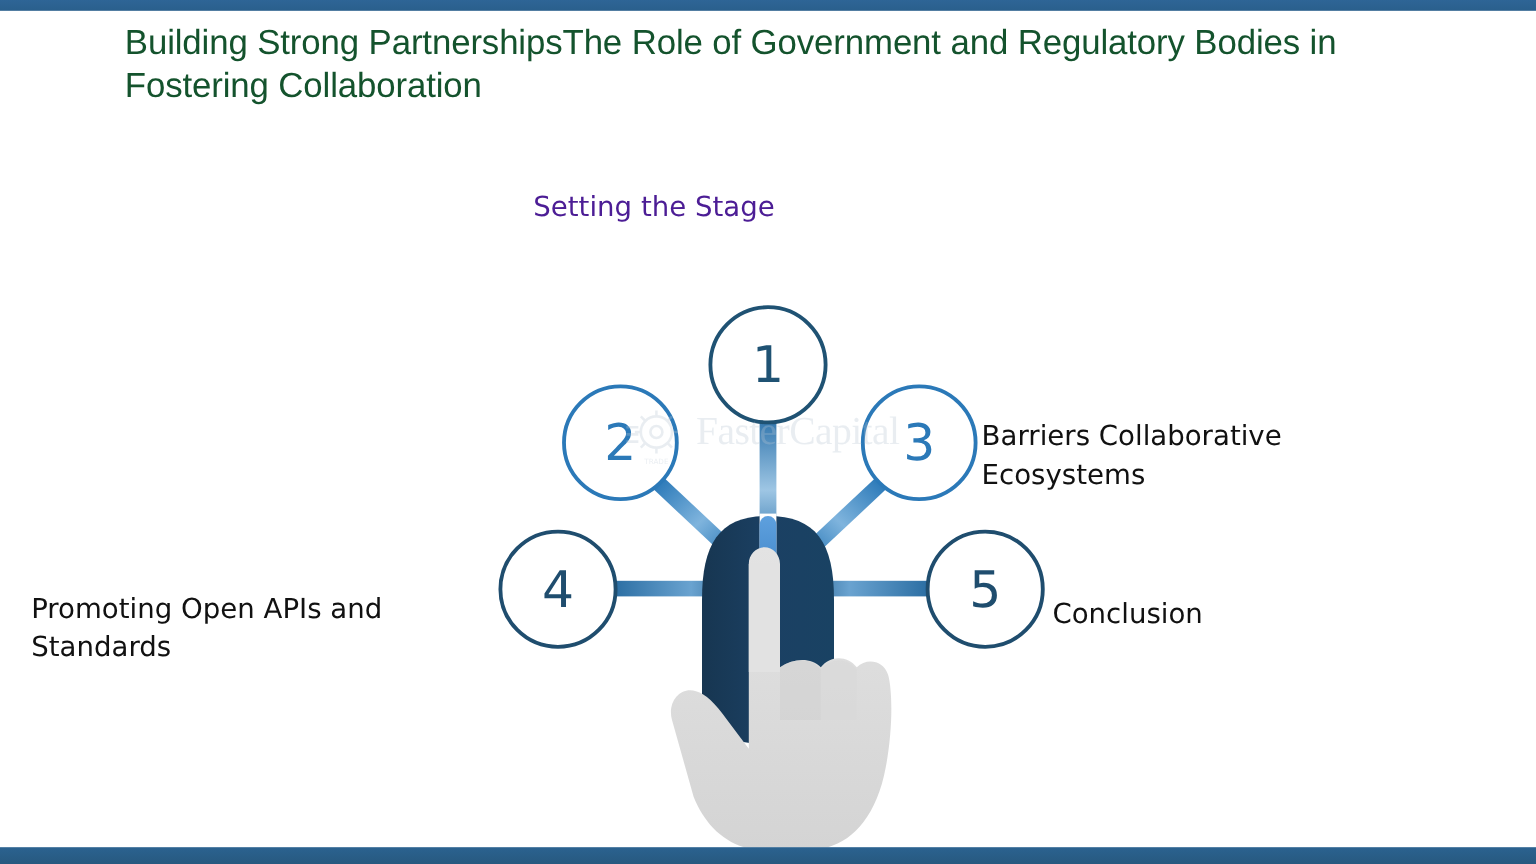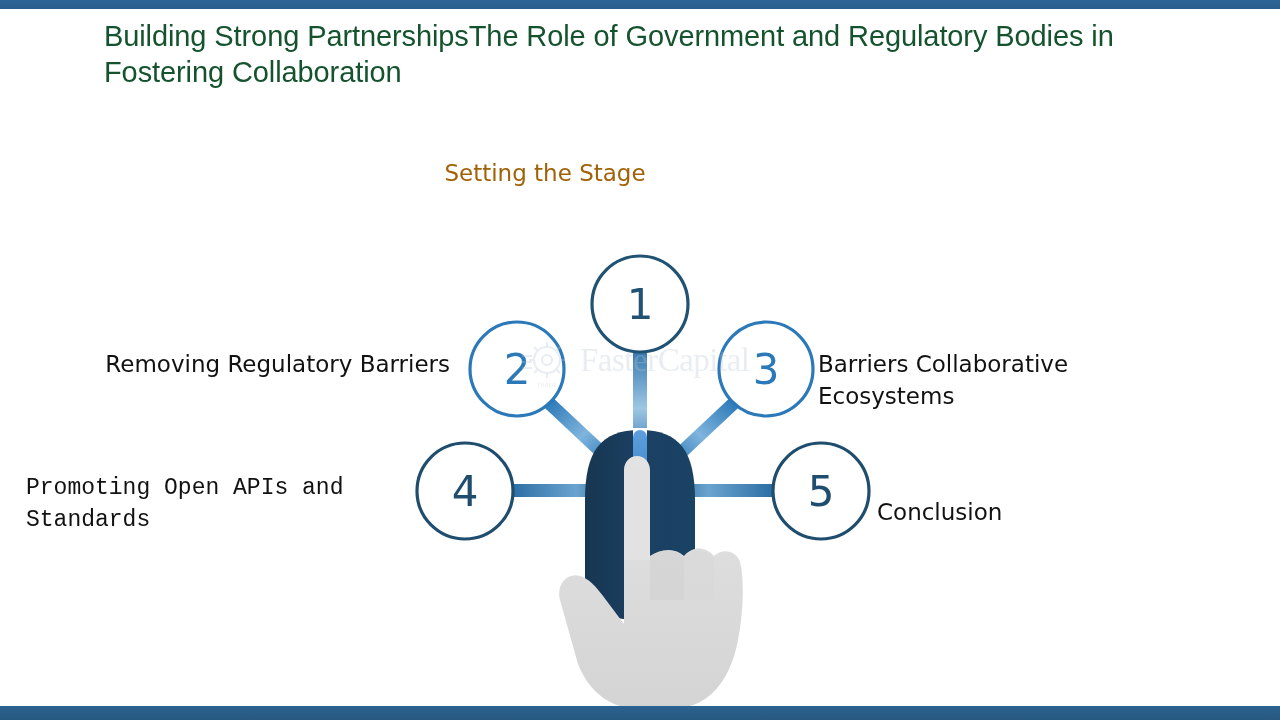--- a/index.html
+++ b/index.html
@@ -43,38 +43,38 @@
     letter-spacing: -0.1px;
   }
   .subtitle {
     position: absolute;
     left: 340px;
     top: 160px;
     width: 410px;
     text-align: center;
     font-family: "DejaVu Sans", sans-serif;
     font-size: 23px;
-    color: #a16207;
+    color: #4c1d95;
     font-weight: 400;
   }
   .diagram {
     position: absolute;
     left: 0; top: 0;
     width: 1280px;
     height: 720px;
   }
   .label {
     position: absolute;
     font-family: "DejaVu Sans", sans-serif;
     font-size: 23px;
     line-height: 32px;
     color: #111111;
   }
   .label-1 { left: 40px;  top: 348px; width: 410px; text-align: right; }
-  .label-2 { left: 26px;  top: 472px; width: 340px; text-align: left; font-family: Liberation Mono, monospace; }
+  .label-2 { left: 26px;  top: 492px; width: 340px; text-align: left; }
   .label-3 { left: 818px; top: 348px; width: 360px; text-align: left; }
   .label-4 { left: 877px; top: 496px; width: 300px; text-align: left; }
   .watermark {
     position: absolute;
     left: 520px;
     top: 338px;
     width: 270px;
     height: 60px;
     opacity: 0.30;
     pointer-events: none;
@@ -193,21 +193,20 @@
     <g>
       <circle cx="465" cy="491" r="48" fill="#ffffff" stroke="#1f4d6e" stroke-width="3.2"></circle>
       <text x="465" y="491" text-anchor="middle" dominant-baseline="central" font-family="DejaVu Sans, sans-serif" font-size="42" fill="#1f4d6e">4</text>
     </g>
     <g>
       <circle cx="821" cy="491" r="48" fill="#ffffff" stroke="#1f4d6e" stroke-width="3.2"></circle>
       <text x="821" y="491" text-anchor="middle" dominant-baseline="central" font-family="DejaVu Sans, sans-serif" font-size="42" fill="#1f4d6e">5</text>
     </g>
   </svg>
 
-  <div class="label label-1">Removing Regulatory Barriers</div>
   <div class="label label-2">Promoting Open APIs and Standards</div>
   <div class="label label-3">Barriers Collaborative Ecosystems</div>
   <div class="label label-4">Conclusion</div>
 
   <div class="watermark">
     <svg width="56" height="52" viewBox="0 0 56 52">
       <g stroke="#b9c7d4" stroke-width="2.2" fill="none">
         <circle cx="27" cy="22" r="13"></circle>
         <circle cx="27" cy="22" r="5"></circle>
         <path d="M27 9 L27 4 M27 35 L27 40 M14 22 L9 22 M40 22 L45 22

